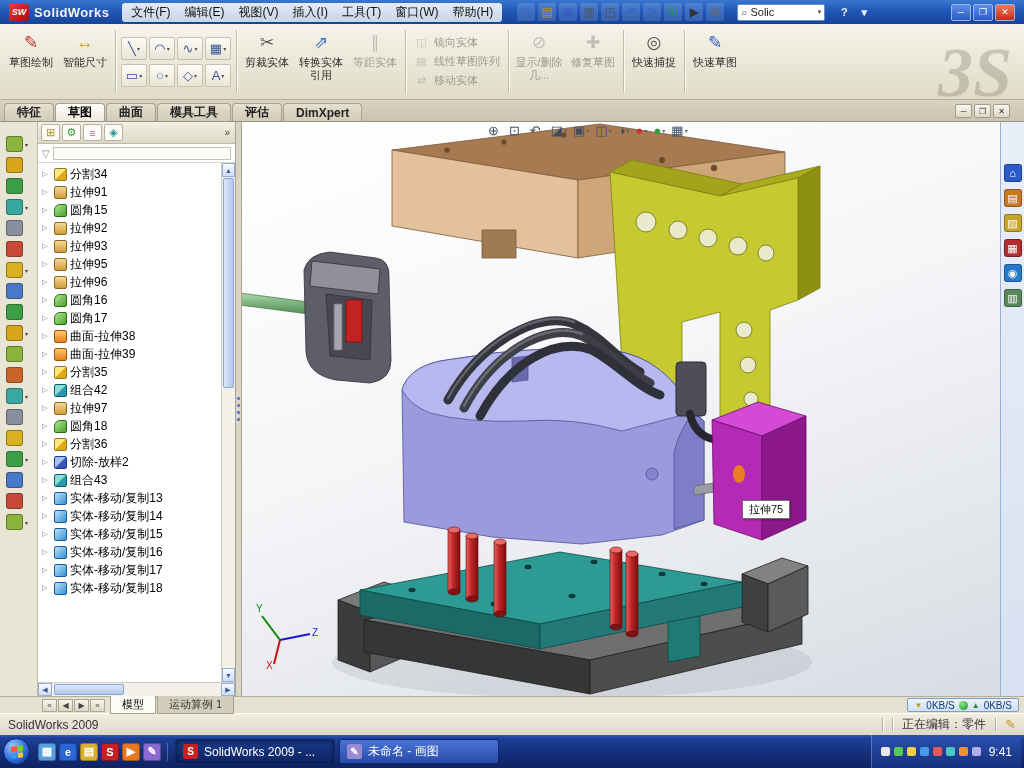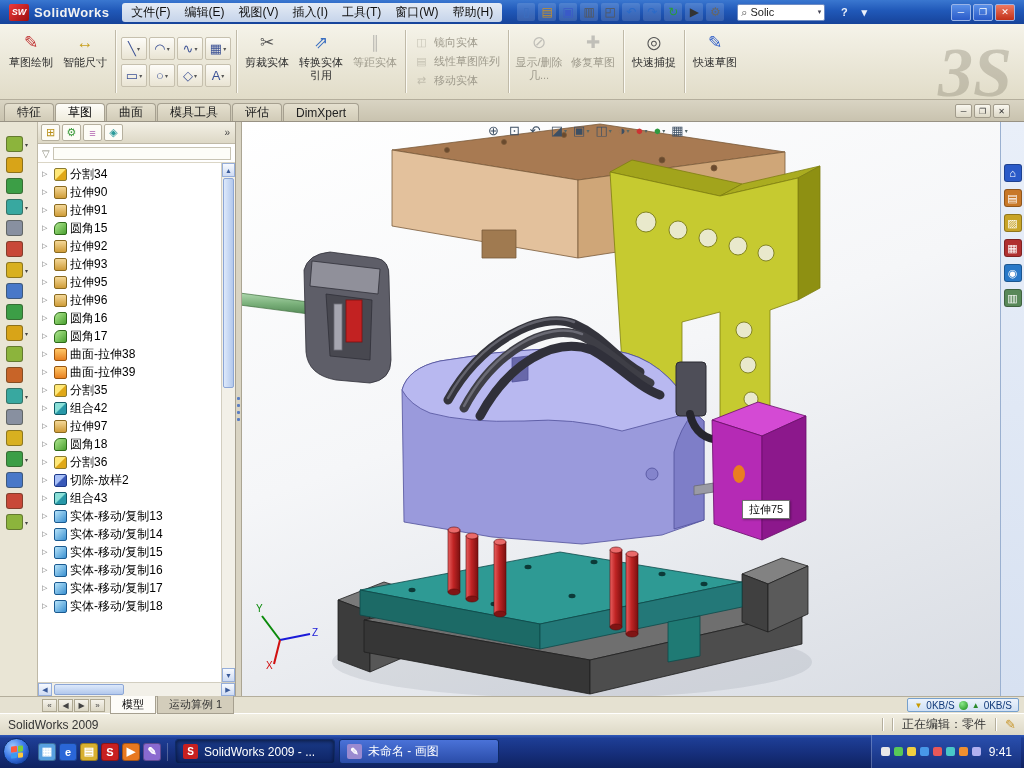--- a/index.html
+++ b/index.html
@@ -57,21 +57,21 @@
   .stk .g { width: 15px; font-size: 11px; opacity: .5; text-align: center; }
   .watermark { position: absolute; top: 14px; right: 12px; z-index: 5; pointer-events: none;
     font-family: "Liberation Serif", serif; font-style: italic; font-weight: bold; font-size: 70px;
     line-height: 1; color: rgba(140,135,115,.38); }
 
   
   .tabrow { height: 22px; background: linear-gradient(180deg,#d9d4c3,#c9c3af); border-bottom: 1px solid #989284;
     display: flex; align-items: flex-end; padding: 0 4px; }
   .tab { height: 18px; padding: 0 12px; display: flex; align-items: center; font-size: 12px; color: #222;
     background: linear-gradient(180deg,#e5e0cf,#d1cbb7); border: 1px solid #a6a090; border-bottom: none;
-    border-radius: 4px 4px 0 0; margin-right: 1px; }
+    border-radius: 4px 4px 0 0; margin-right: 1px; font-weight: bold; }
   .tab.active { background: linear-gradient(180deg,#fefdf9,#efecdd); color: #000; }
   .doc-btns { margin-left: auto; display: flex; gap: 2px; margin-bottom: 3px; margin-right: 10px; }
   .doc-btn { width: 17px; height: 14px; border: 1px solid #a29c8c; border-radius: 2px; color: #333;
     background: linear-gradient(180deg,#f9f7ef,#ddd8c6); font-size: 8px; display: flex; align-items: center; justify-content: center; }
 
   
   .main { display: flex; height: 574px; }
   .left-tools { width: 38px; background: #e9e5d5; border-right: 1px solid #bfb9a7; display: flex;
     flex-direction: column; align-items: center; padding-top: 14px; gap: 5px; overflow: hidden; flex: none; }
   .lt-item { display: flex; align-items: center; gap: 2px; }
@@ -454,25 +454,20 @@
       <div class="tree">
 
       <div class="tree-row">
           <span class="tr-arrow">▷</span>
           <span class="ti split"></span>
           <span class="tree-label">分割34</span>
         </div>
           <div class="tree-row">
           <span class="tr-arrow">▷</span>
           <span class="ti extrude"></span>
-          <span class="tree-label">拉伸90</span>
-        </div>
-          <div class="tree-row">
-          <span class="tr-arrow">▷</span>
-          <span class="ti extrude"></span>
           <span class="tree-label">拉伸91</span>
         </div>
           <div class="tree-row">
           <span class="tr-arrow">▷</span>
           <span class="ti fillet"></span>
           <span class="tree-label">圆角15</span>
         </div>
           <div class="tree-row">
           <span class="tr-arrow">▷</span>
           <span class="ti extrude"></span>

